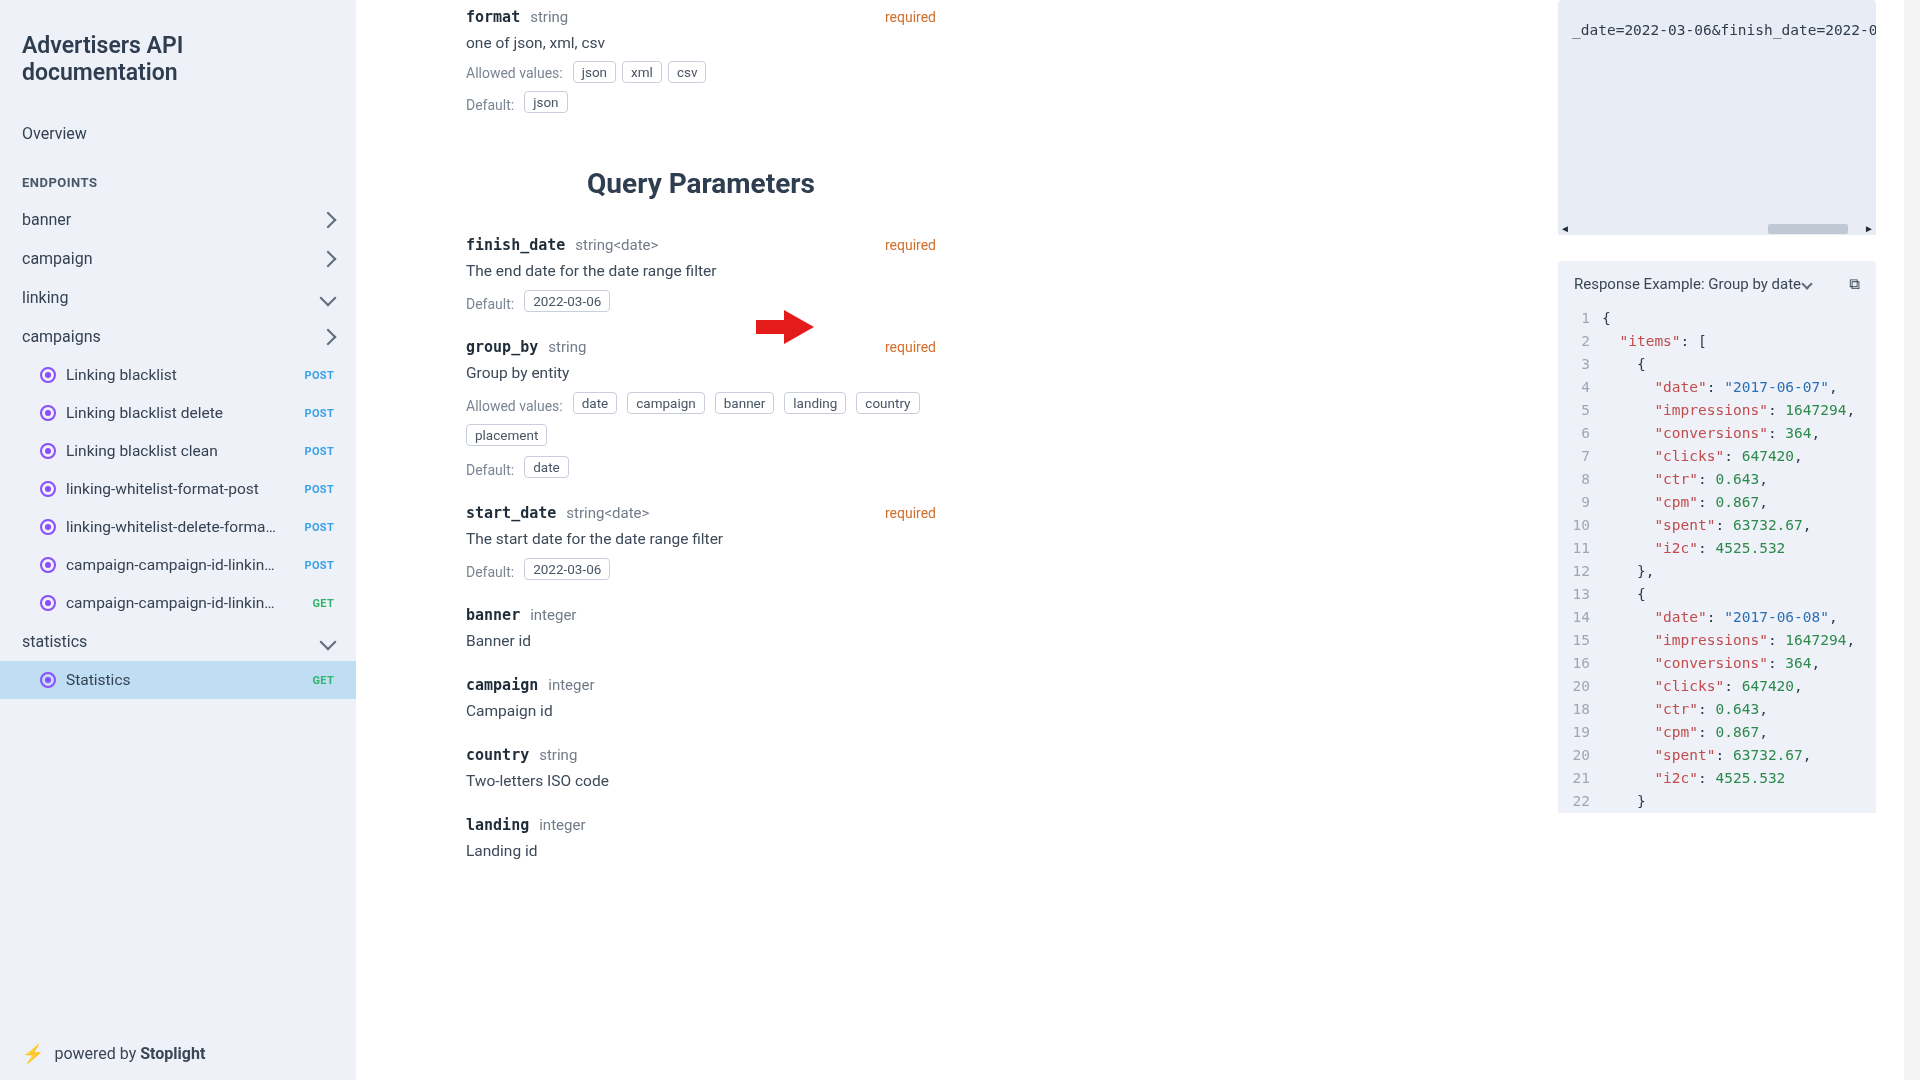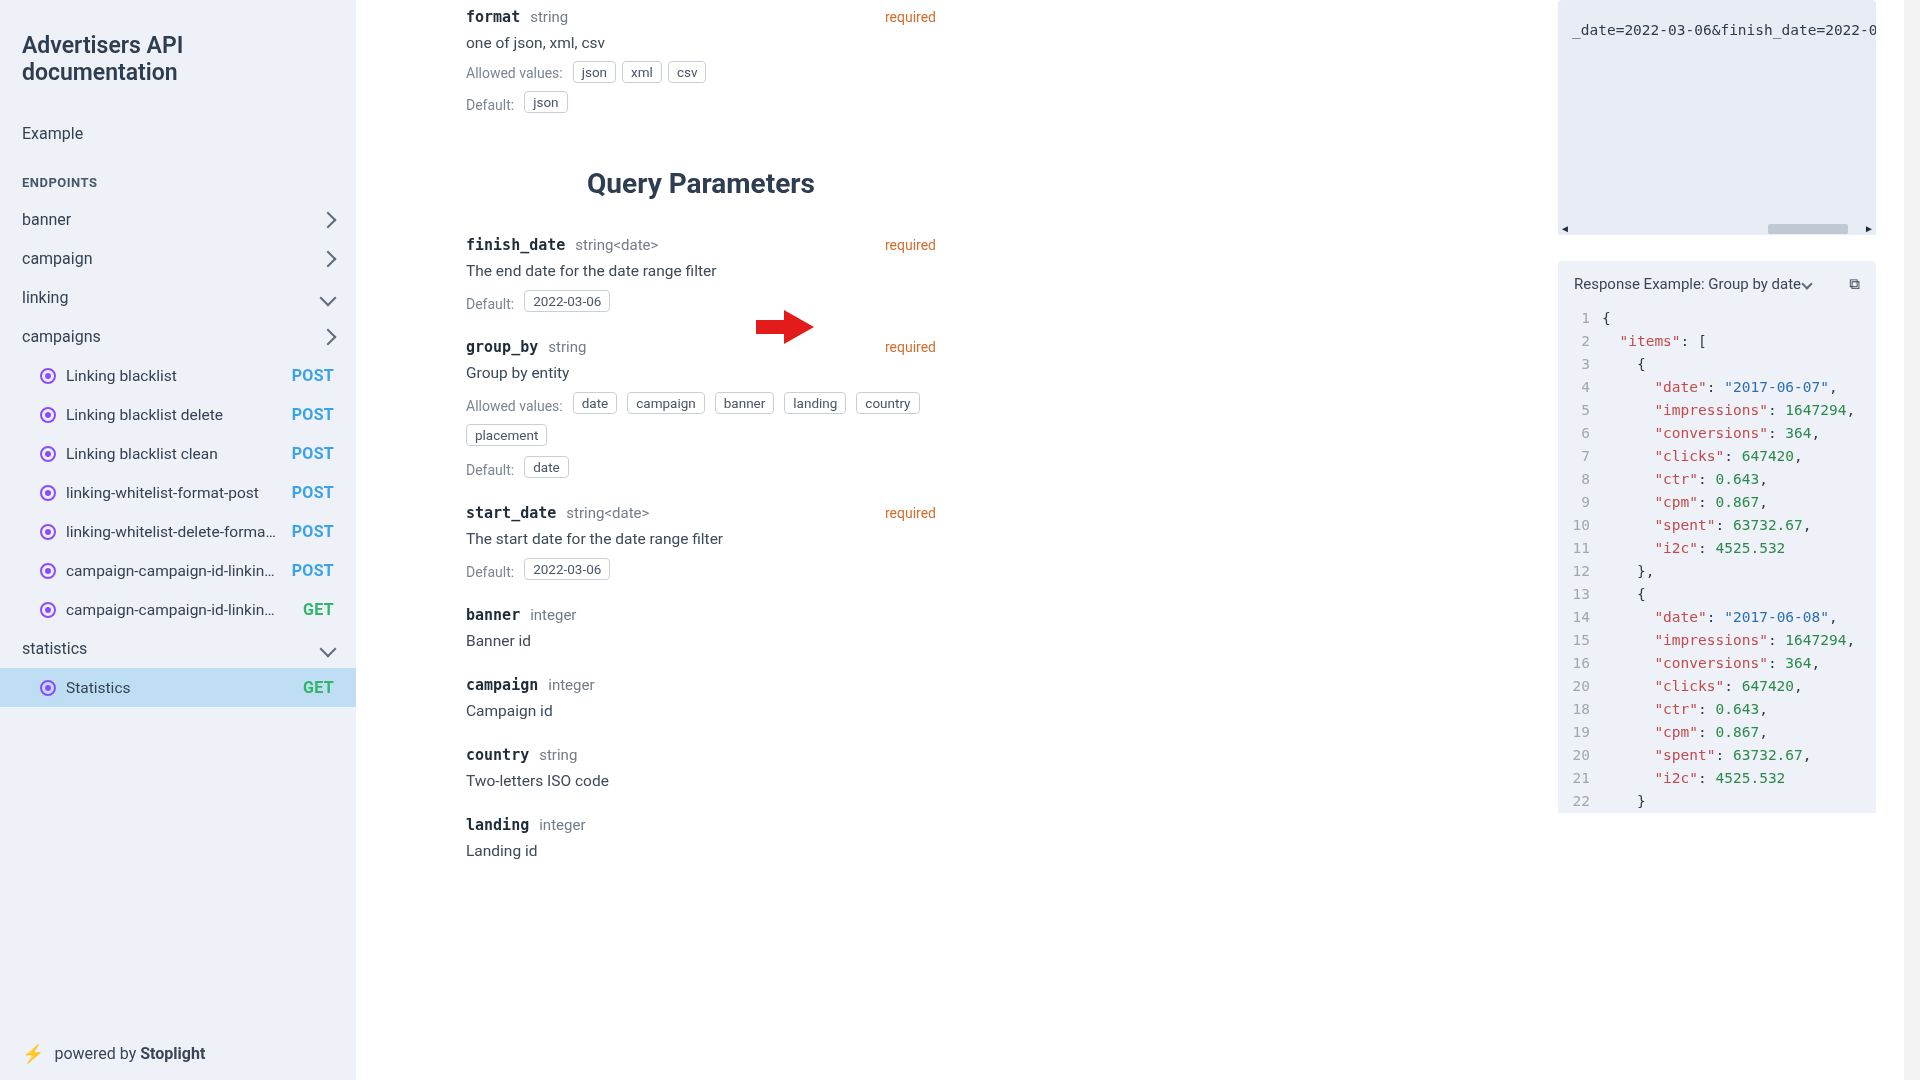--- a/index.html
+++ b/index.html
@@ -24,21 +24,21 @@
   .chev.down { transform: rotate(45deg);}
   .sub-item {
     display: flex; align-items: center; gap: 10px; padding: 10px 22px 10px 40px;
     font-size: 15.5px; color:#354252; cursor: pointer; justify-content: space-between;
   }
   .sub-item .left{display:flex;align-items:center;gap:10px;min-width:0;}
   .sub-item .label{white-space:nowrap;overflow:hidden;text-overflow:ellipsis;max-width:210px;}
   .sub-item.selected{background:#c0def3;}
   .bullseye{width:16px;height:16px;border:2px solid #8a4dff;border-radius:50%;display:inline-flex;align-items:center;justify-content:center;flex:0 0 16px;}
   .bullseye::after{content:"";width:6px;height:6px;background:#8a4dff;border-radius:50%;}
-  .method{font-size:16px;font-weight:700;letter-spacing:.3px;text-align:center;}
+  .method{font-size:11px;font-weight:700;letter-spacing:.3px;text-align:center;}
   .method.post{color:#3aa2e8;}
   .method.get{color:#2fb66a;}
   .sidebar-footer{
     padding: 16px 22px; display:flex; align-items:center; gap:10px; font-size:16px;color:#3a4656;background:#eef1f8;
   }
   .bolt{color:#8a4dff;font-size:18px;}
   .sidebar-footer b{font-weight:700;}
 
   
   .main { flex: 1 1 auto; overflow-y:auto; position:relative;}
@@ -87,21 +87,21 @@
   
   .page-vscroll{width:16px;background:#f3f3f3;}
 </style>
 </head>
 <body>
 
 <aside class="sidebar">
   <div class="sidebar-title">Advertisers API documentation</div>
   <div class="sidebar-scroll">
     <div class="nav-item">
-      <span>Example</span>
+      <span>Overview</span>
     </div>
     <div class="section-title">ENDPOINTS</div>
 
     <div id="nav-list">
         <div class="nav-item">
           <span>banner</span>
           <span class="chev"></span>
         </div>
         <div class="nav-item">
           <span>campaign</span>

